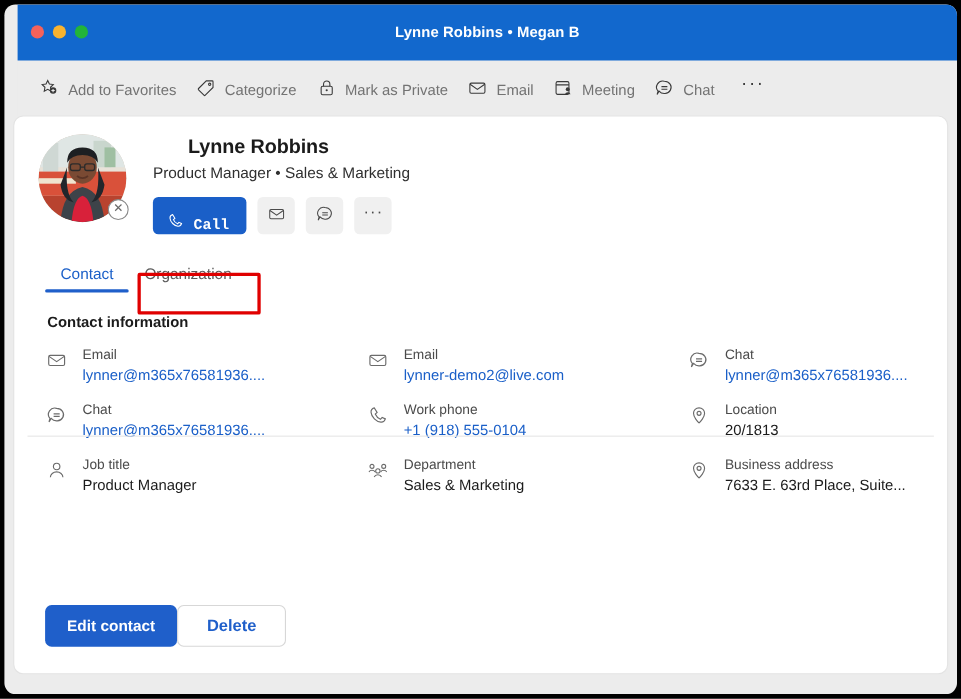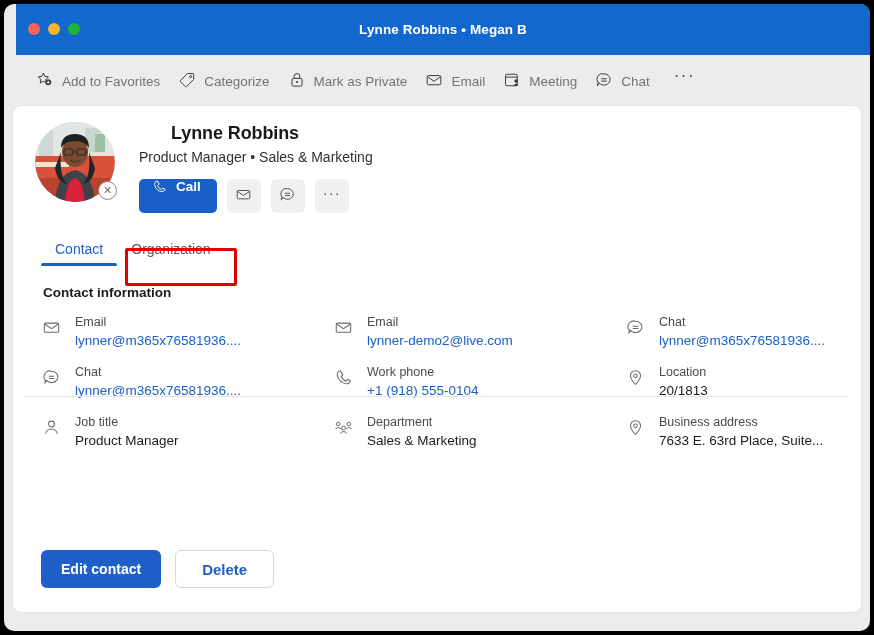--- a/index.html
+++ b/index.html
@@ -114,23 +114,24 @@
   .c-name { font-size: 18px; font-weight: bold; color: #1b1b1b; letter-spacing: -0.1px; margin-left: 32px; }
   .c-sub { font-size: 14px; color: #303030; margin-top: 5px; }
   .c-actions { display: flex; align-items: center; gap: 10px; margin-top: 14px; }
   .btn-call {
     background: #1a5fc8;
     color: #fff;
     border: none;
     border-radius: 5px;
     height: 34px;
     padding: 0 16px 0 13px;
-    display: flex; align-items: flex-start; gap: 9px;
+    display: flex; align-items: flex-end; gap: 9px;
     font-size: 13.5px; font-weight: bold;
     cursor: pointer;
+    font-family: Liberation Mono, monospace;
   }
   .btn-sq {
     width: 34px; height: 34px;
     background: #f0f0f0;
     border: none;
     border-radius: 5px;
     display: flex; align-items: center; justify-content: center;
     color: #4a4a4a;
     cursor: pointer;
   }
@@ -192,21 +193,21 @@
   .f-label { font-size: 12.5px; color: #4b4b4b; line-height: 16px; }
   .f-value { font-size: 13.5px; color: #1b1b1b; line-height: 19px; margin-top: 1px; white-space: nowrap; }
   .f-value.link { color: #1a5fc8; cursor: pointer; }
 
   
   .footer {
     position: absolute;
     left: 0; bottom: 0;
     width: 100%;
     padding: 0 0 24px 28px;
-    display: flex; gap: 14px;
+    display: flex; 
   }
   .btn-primary {
     background: #1f5fca;
     color: #fff;
     border: none;
     border-radius: 6px;
     height: 38px;
     padding: 0 20px;
     font-size: 14px; font-weight: bold;
     cursor: pointer;

